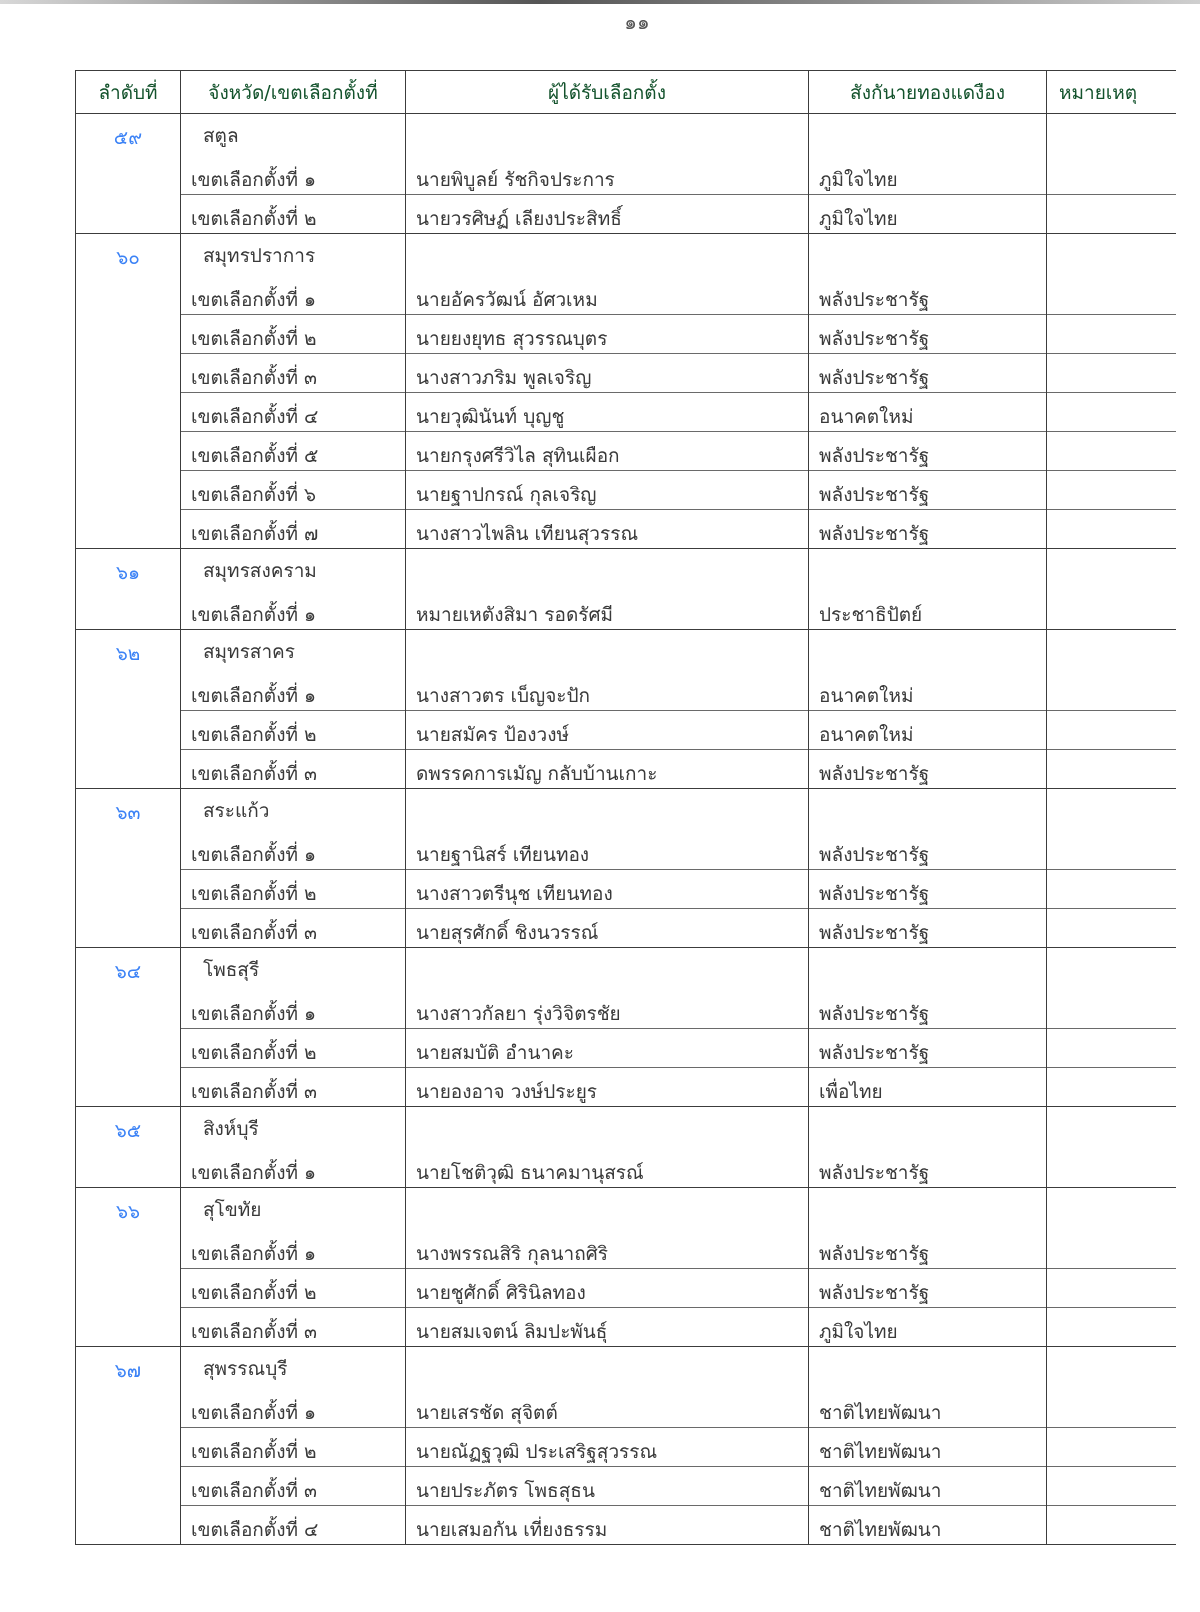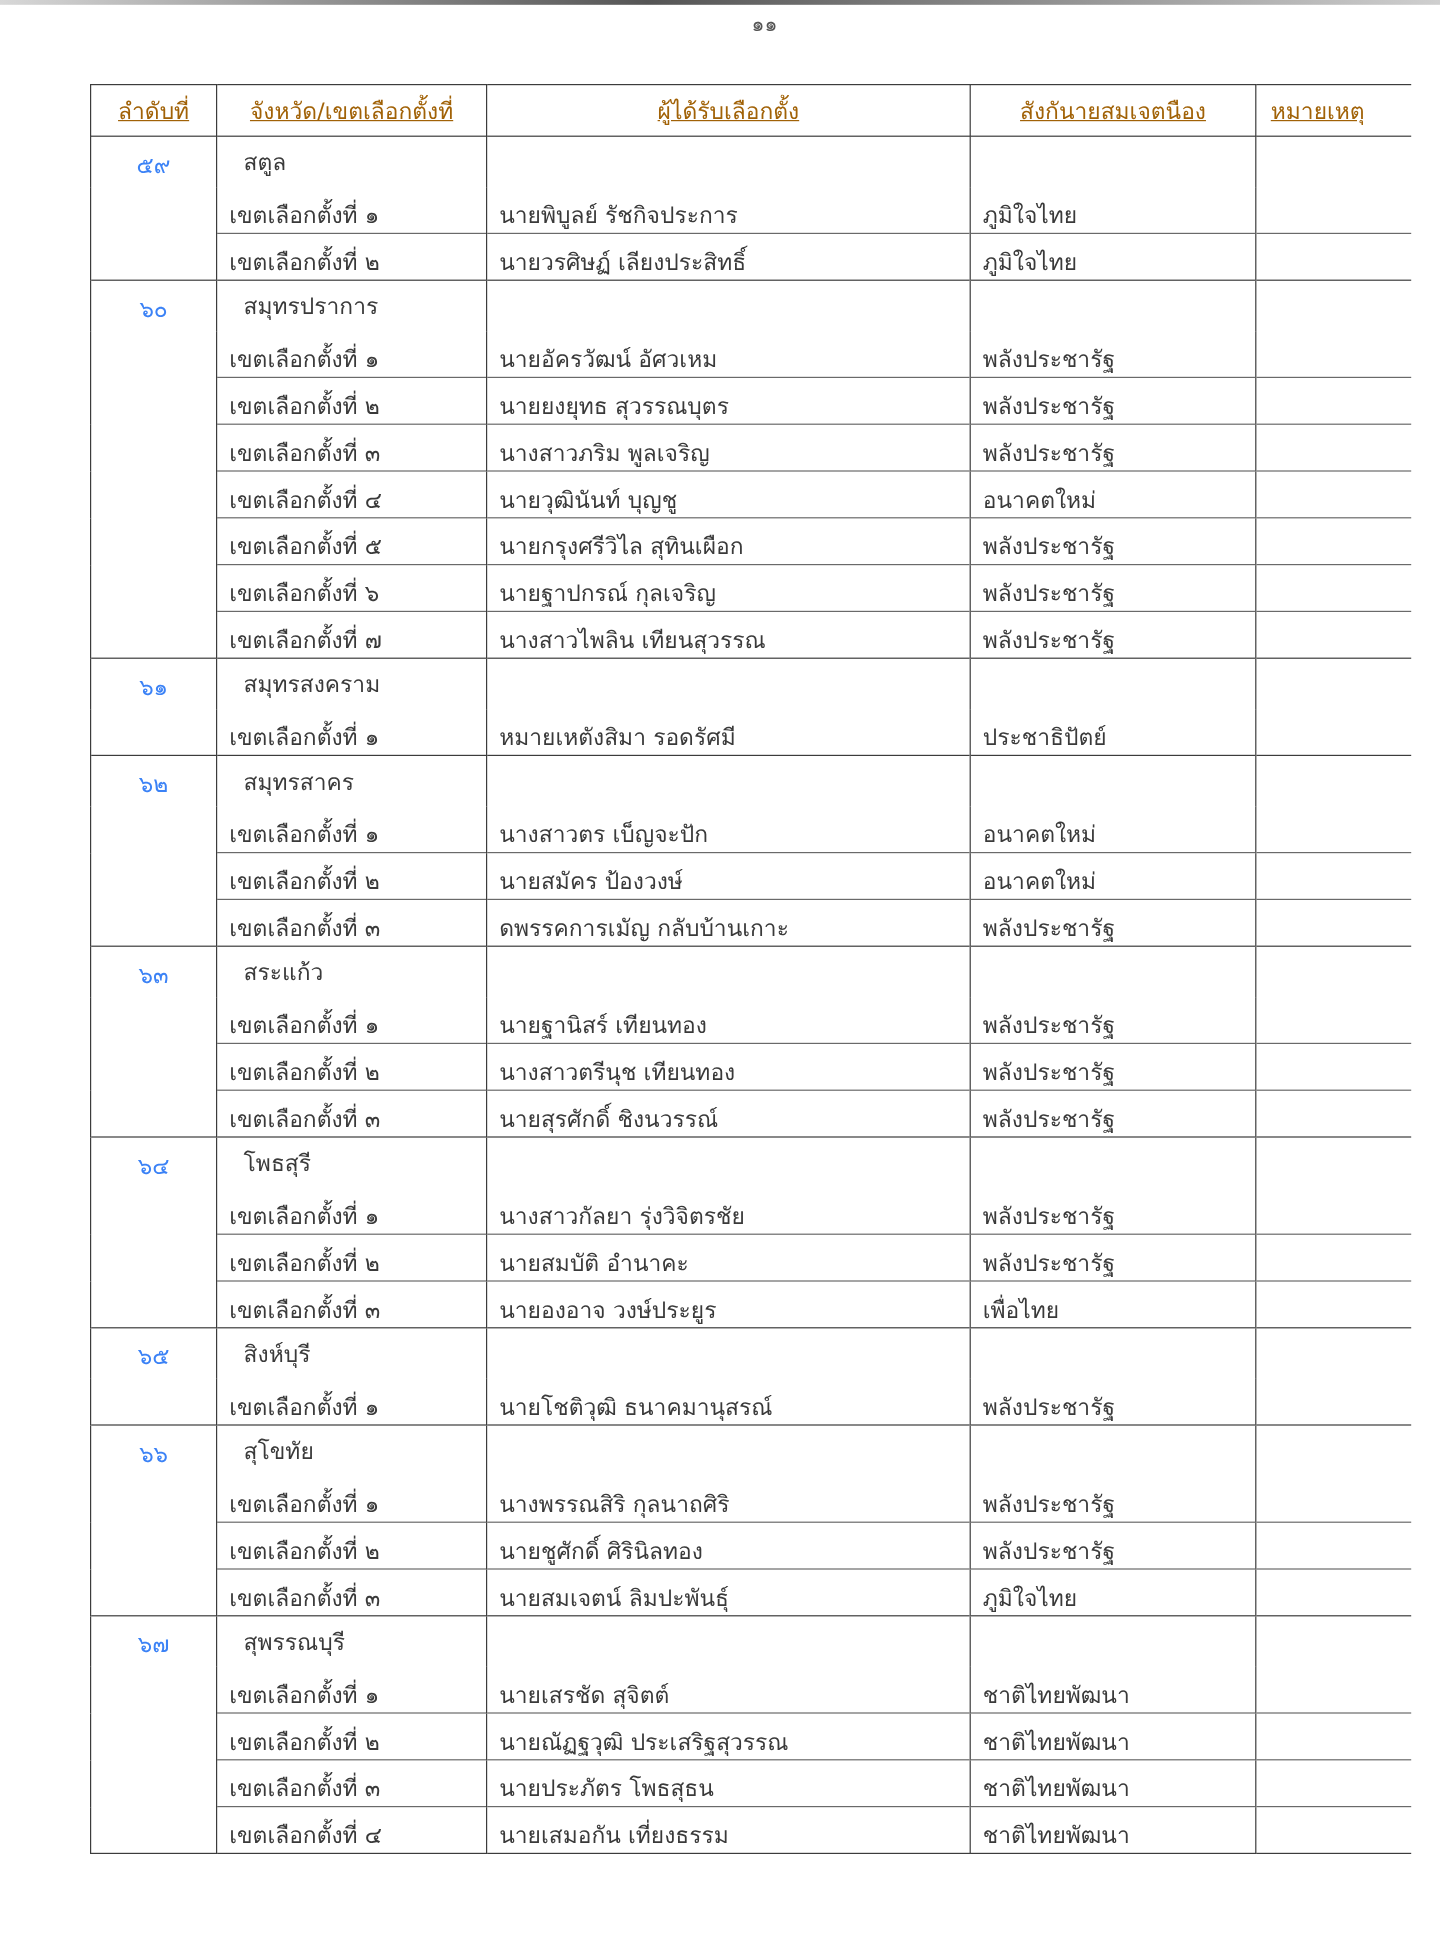--- a/index.html
+++ b/index.html
@@ -9,21 +9,21 @@
     font-family: "DejaVu Sans", "Liberation Sans", sans-serif;
     color: #3a3a3a;
     position: relative;
   }
   .scan-top {
     position: absolute; left: 0; top: 0; width: 1200px; height: 4px;
     background: linear-gradient(90deg, #d8d8d8 0%, #9a9a9a 20%, #555 45%, #8a8a8a 70%, #cfcfcf 100%);
   }
   .page-number {
     position: absolute; left: 612px; top: 6px; width: 50px; text-align: center;
-    font-size: 17px; color: #555;
+    font-size: 20px; color: #555;
   }
   .table-wrap {
     position: absolute; left: 75px; top: 70px; width: 1125px;
   }
   table {
     border-collapse: collapse; table-layout: fixed; width: 1100px;
     font-size: 19px;
   }
   col.c-no { width: 105px; }
   col.c-prov { width: 225px; }
@@ -33,21 +33,21 @@
   th, td {
     border-left: 1.6px solid #3c3c3c;
     border-right: 1.6px solid #3c3c3c;
     padding: 0 10px;
     vertical-align: bottom;
     white-space: nowrap; overflow: hidden;
   }
   th {
     height: 42px; font-weight: normal; text-align: center;
     border-top: 1.8px solid #3c3c3c; border-bottom: 1.8px solid #3c3c3c;
-    vertical-align: middle; font-size: 19px; color: #a16207; text-decoration: underline;
+    vertical-align: middle; font-size: 19px; color: #14532d;
   }
   th.h-note { text-align: left; padding-left: 12px; }
   tr.prov-head td { height: 36px; }
   tr.dist td { height: 38px; }
   tr.dist td.c2, tr.dist td.c3, tr.dist td.c4, tr.dist td.c5 {
     border-top: 1.4px solid #6a6a6a;
   }
   tr.dist.first td.c2, tr.dist.first td.c3, tr.dist.first td.c4, tr.dist.first td.c5 {
     border-top: none;
   }
@@ -72,21 +72,21 @@
         <col class="c-prov">
         <col class="c-name">
         <col class="c-party">
         <col class="c-note">
     </colgroup>
     <thead>
       <tr>
         <th>ลำดับที่</th>
         <th>จังหวัด/เขตเลือกตั้งที่</th>
         <th>ผู้ได้รับเลือกตั้ง</th>
-        <th>สังกันายสมเจตนือง</th>
+        <th>สังกันายทองแดงือง</th>
         <th class="h-note">หมายเหตุ</th>
       </tr>
     </thead>
     <tbody id="tbody">
         <tr class="prov-head group-start">
           <td class="c1" rowspan="3">๕๙</td>
           <td class="c2 prov-name">สตูล</td>
           <td class="c3"></td>
           <td class="c4"></td>
           <td class="c5 note"></td>

